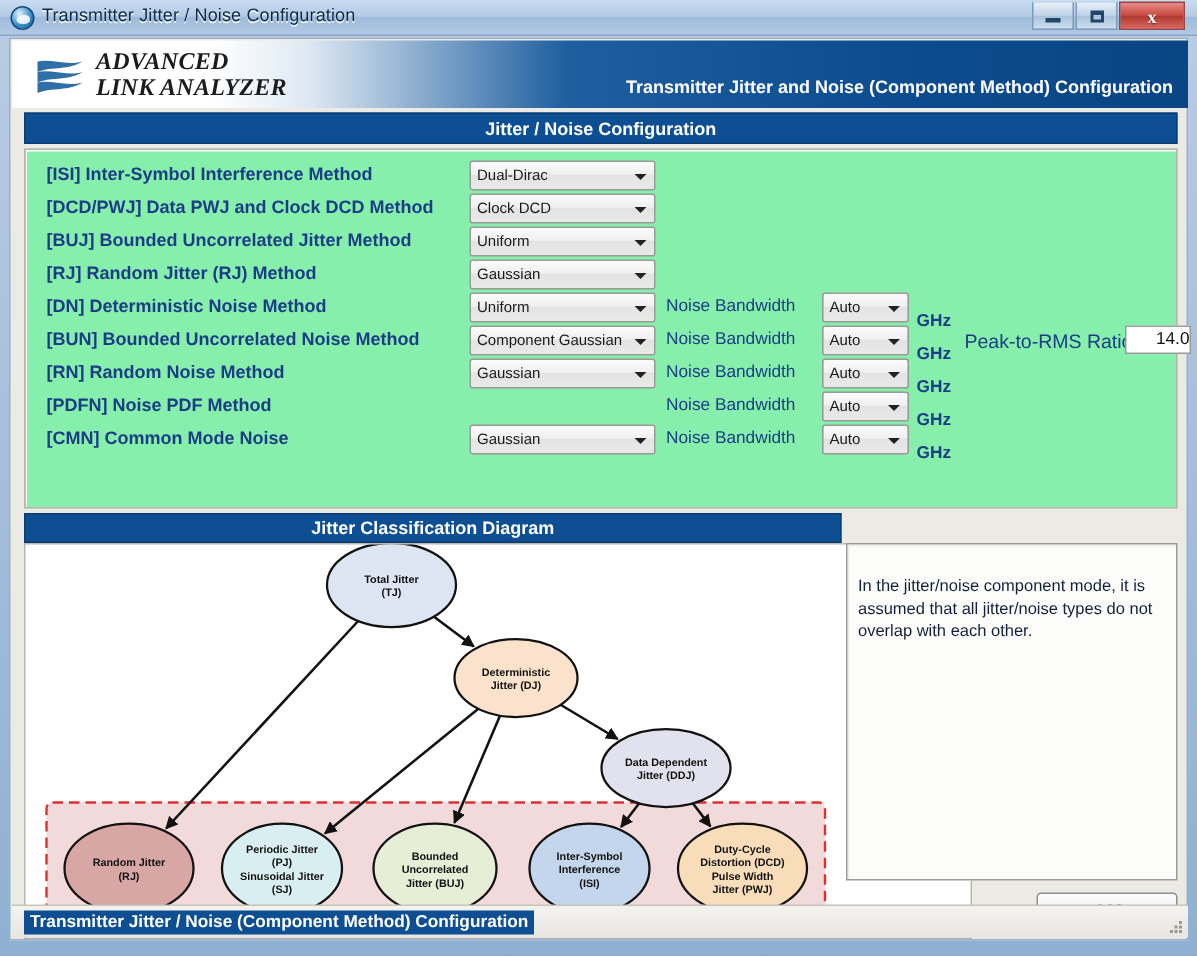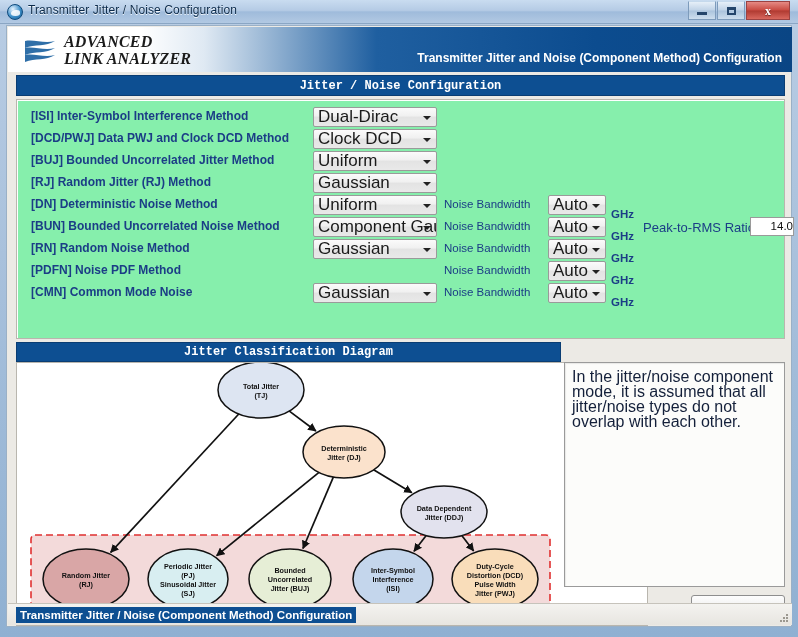--- a/index.html
+++ b/index.html
@@ -76,41 +76,41 @@
     font-size: 16px; line-height: 17px; color: #1b1b1b; letter-spacing: .2px;
   }
   #brand-right {
     position: absolute; right: 10px; top: 24px;
     font-size: 12px; font-weight: bold; color: #ffffff; white-space: nowrap;
   }
 
   .sectionbar {
     position: absolute; background: #0d4f92; border: 1px solid #0a3d73;
     color: #fff; font-size: 12px; font-weight: bold;
-    display: flex; align-items: center; justify-content: center; font-family: Liberation Mono, monospace;
+    display: flex; align-items: center; justify-content: center;
   }
   #bar-main { left: 9px; top: 49px; width: 769px; height: 21px; }
 
   
   #formpanel {
     position: absolute; left: 9px; top: 73px; width: 769px; height: 240px;
     background: #86efac; border: 1px solid #b9b6ae;
     box-shadow: inset 1px 1px 0 #fff;
   }
   .row { position: absolute; left: 0; height: 22px; width: 100%; }
   .lbl {
     position: absolute; left: 14px; top: 3px;
     font-size: 12px; font-weight: bold; color: #1b3d86; white-space: nowrap;
   }
   
   .combo {
     position: absolute; height: 20px;
     background: linear-gradient(to bottom,#fbfbfb 0%,#f0f0f0 45%,#e3e3e3 50%,#e9e9e9 100%);
     border: 1px solid #9a9a9a; border-radius: 2px;
-    font-size: 17px; color: #1a1a1a;
+    font-size: 10px; color: #1a1a1a;
     display: flex; align-items: center;
   }
   .combo > span.ctext { padding-left: 4px; white-space: nowrap; overflow: hidden; }
   .combo .arrow {
     position: absolute; right: 5px; top: 8px;
     width: 0; height: 0; border-left: 4px solid transparent; border-right: 4px solid transparent;
     border-top: 4px solid #222;
   }
   .combo-main { left: 296px; width: 124px; top: 1px; }
   .combo-bw   { left: 531px; width: 58px;  top: 1px; }
@@ -139,22 +139,22 @@
   #diagrampanel {
     position: absolute; left: 9px; top: 336px; width: 632px; height: 264px;
     background: #ffffff; border: 1px solid #b9b6ae;
   }
   #notespanel {
     position: absolute; left: 557px; top: 336px; width: 221px; height: 225px;
     background: #fcfcfa; border: 1px solid #9a9a9a;
     box-shadow: inset 1px 1px 1px rgba(0,0,0,.08);
   }
   #notes-text {
-    position: absolute; left: 7px; top: 6px; width: 205px;
-    font-size: 16px; color: #14203a; line-height: 15px;
+    position: absolute; left: 7px; top: 21px; width: 205px;
+    font-size: 11px; color: #14203a; line-height: 15px;
   }
 
   #ok-button {
     position: absolute; left: 684px; top: 569px; width: 94px; height: 25px;
     background: linear-gradient(to bottom,#fdfdfd 0%,#f2f2f2 45%,#dcdcdc 52%,#e6e6e6 100%);
     border: 1px solid #8e8e8e; border-radius: 3px;
     color: #1616c8; font-size: 13px; font-weight: bold;
     display: flex; align-items: center; justify-content: center;
   }
 

